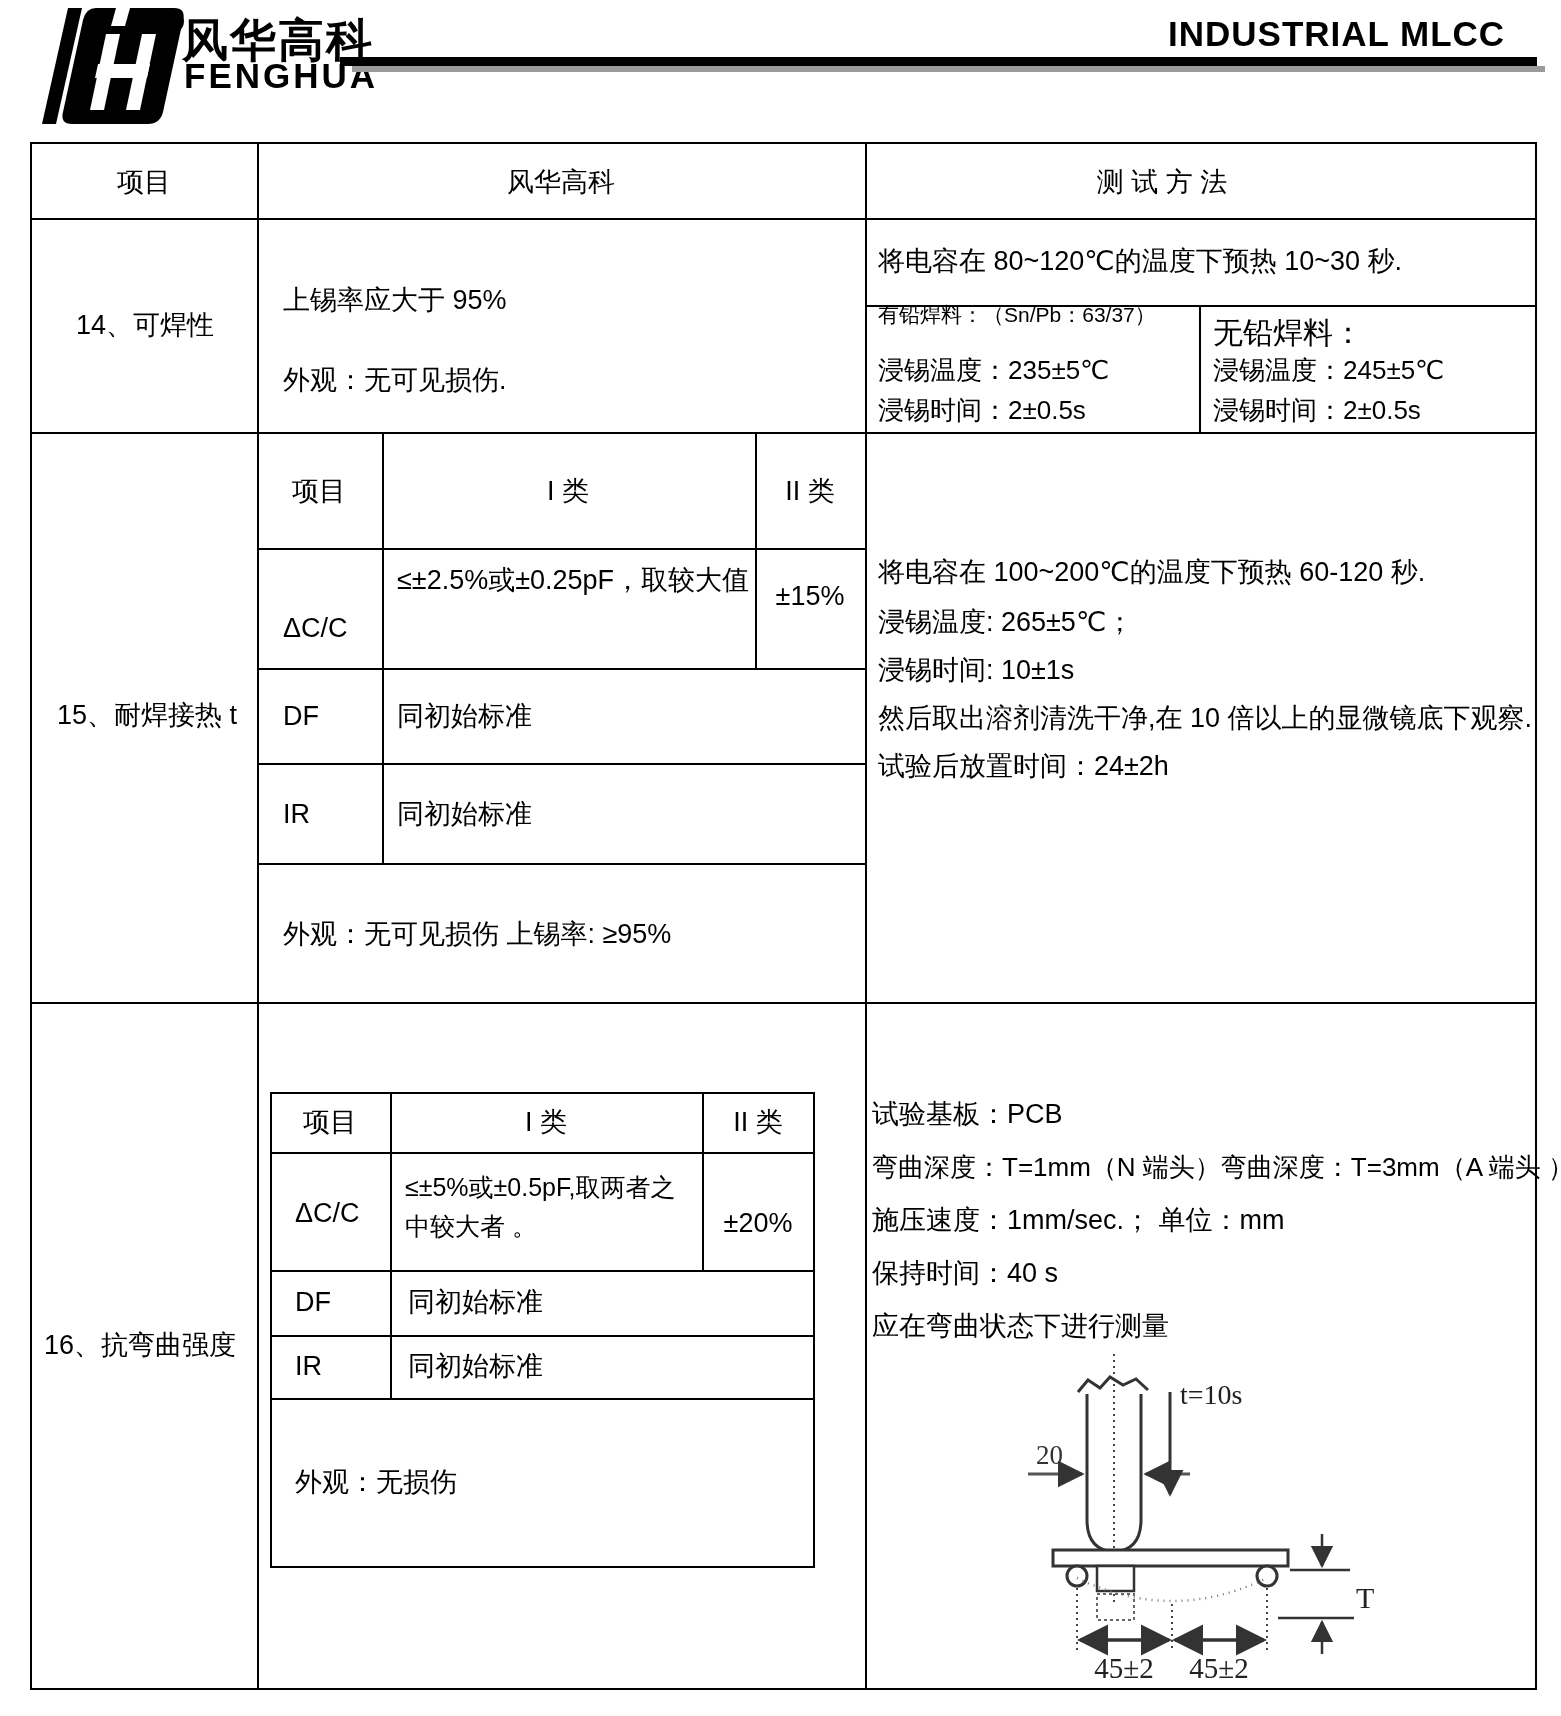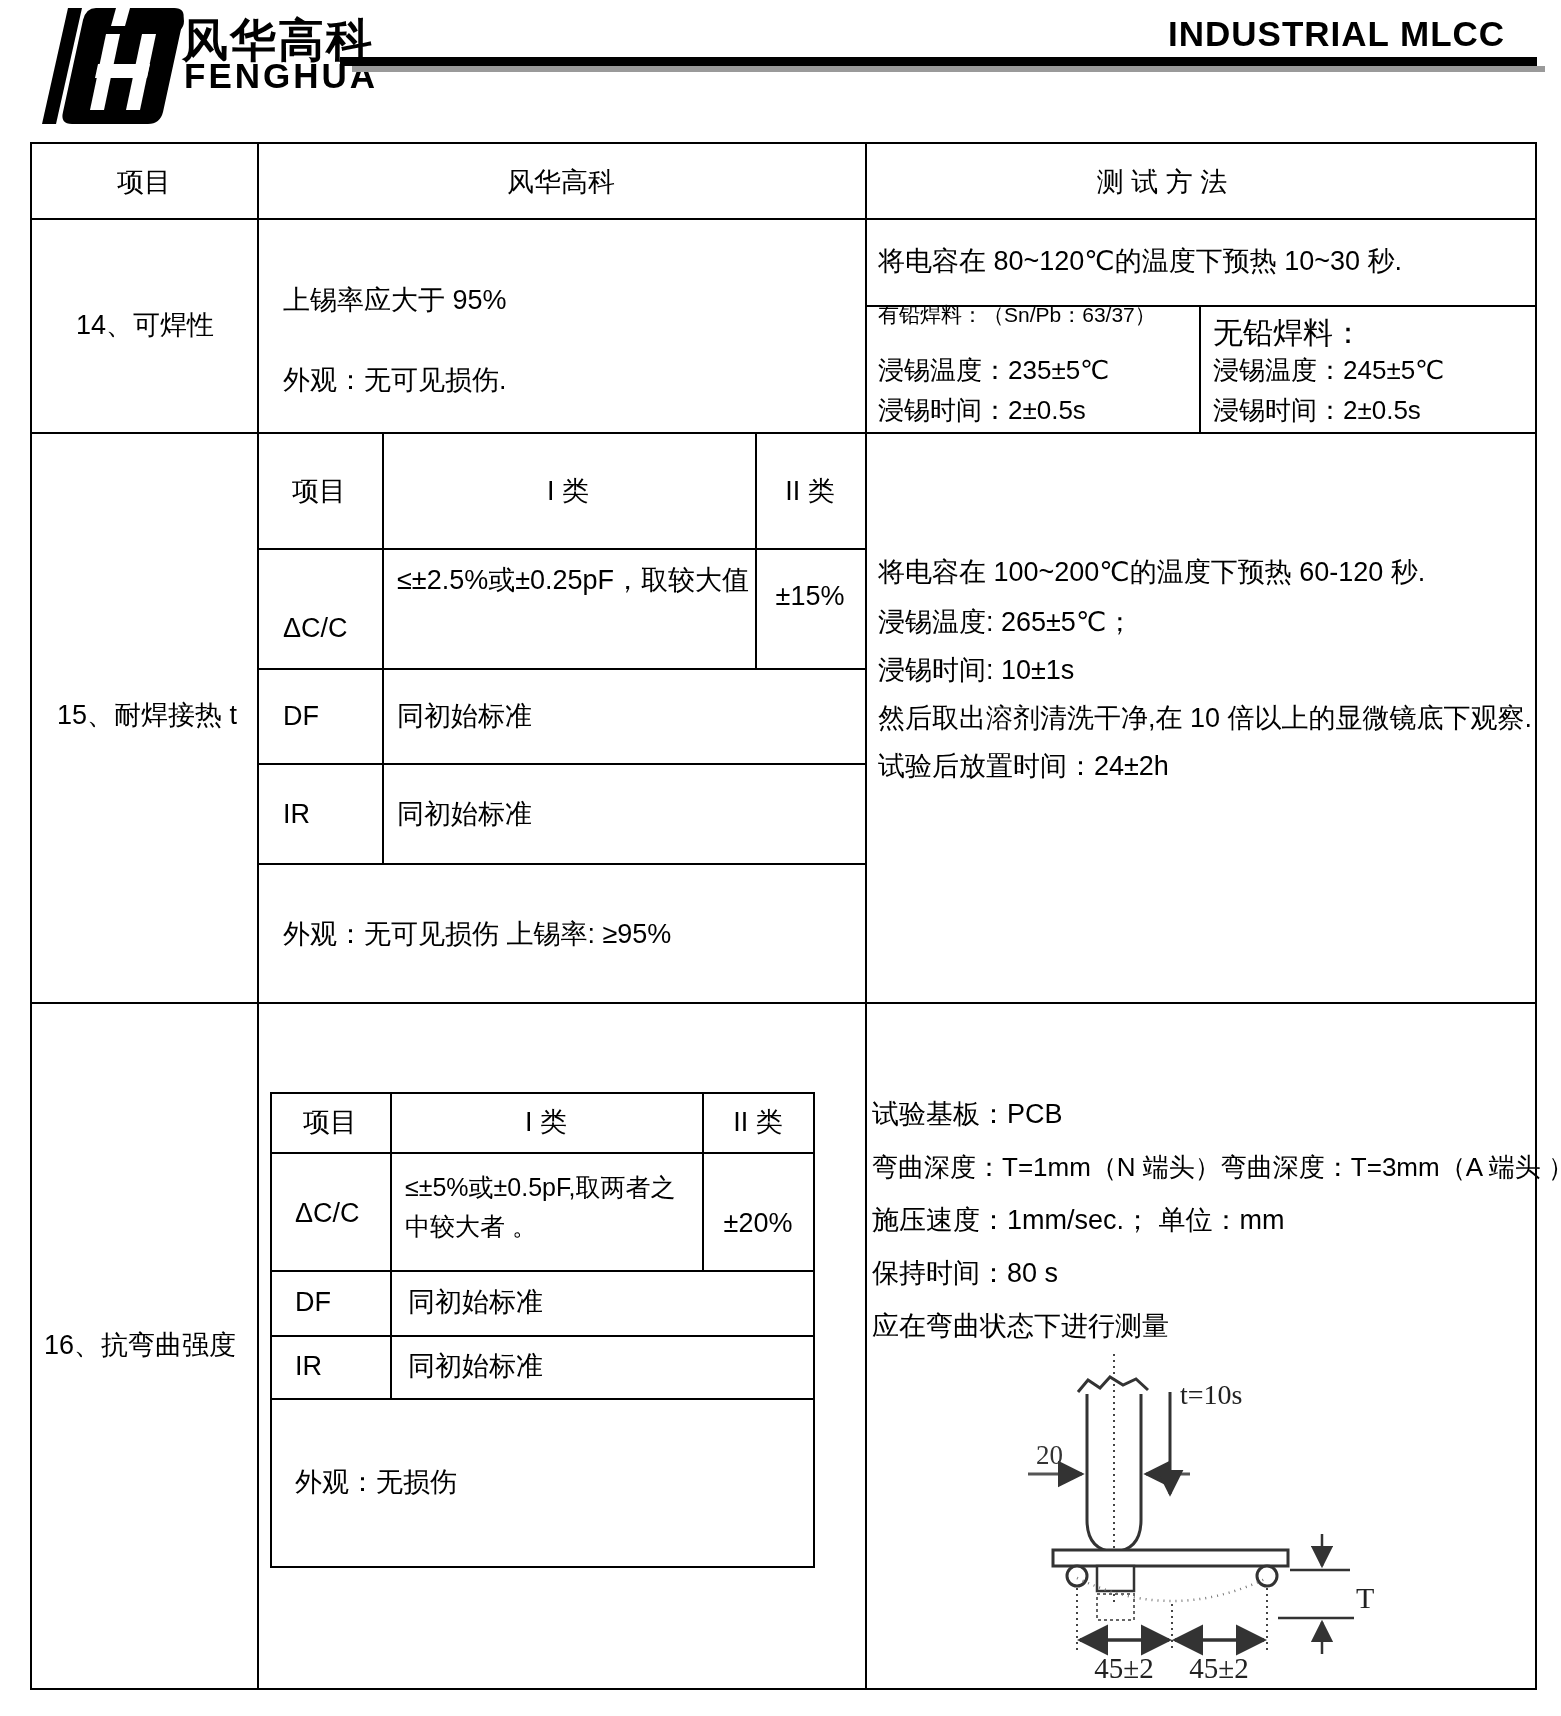--- a/index.html
+++ b/index.html
@@ -115,21 +115,21 @@
 
   <div class="t" style="left:295px;top:1284px;">DF</div>
   <div class="t" style="left:408px;top:1284px;">同初始标准</div>
   <div class="t" style="left:295px;top:1348px;">IR</div>
   <div class="t" style="left:408px;top:1348px;">同初始标准</div>
   <div class="t" style="left:295px;top:1464px;">外观：无损伤</div>
 
   <div class="t" style="left:872px;top:1096px;">试验基板：PCB</div>
   <div class="t" style="left:872px;top:1149px;font-size:26px;">弯曲深度：T=1mm（N 端头）弯曲深度：T=3mm（A 端头 ）</div>
   <div class="t" style="left:872px;top:1202px;">施压速度：1mm/sec.； 单位：mm</div>
-  <div class="t" style="left:872px;top:1255px;">保持时间：80 s</div>
+  <div class="t" style="left:872px;top:1255px;">保持时间：40 s</div>
   <div class="t" style="left:872px;top:1308px;">应在弯曲状态下进行测量</div>
 
   <svg style="position:absolute;left:990px;top:1352px" width="420" height="334" viewBox="0 0 420 334">
     <defs>
       <marker id="ar" viewBox="0 0 10 10" refX="9" refY="5" markerWidth="9" markerHeight="9" orient="auto-start-reverse">
         <path d="M0,0 L10,5 L0,10 Z" fill="#333"></path>
       </marker>
     </defs>
 
     <line x1="124" y1="2" x2="124" y2="250" stroke="#444" stroke-width="2" stroke-dasharray="2,4"></line>

